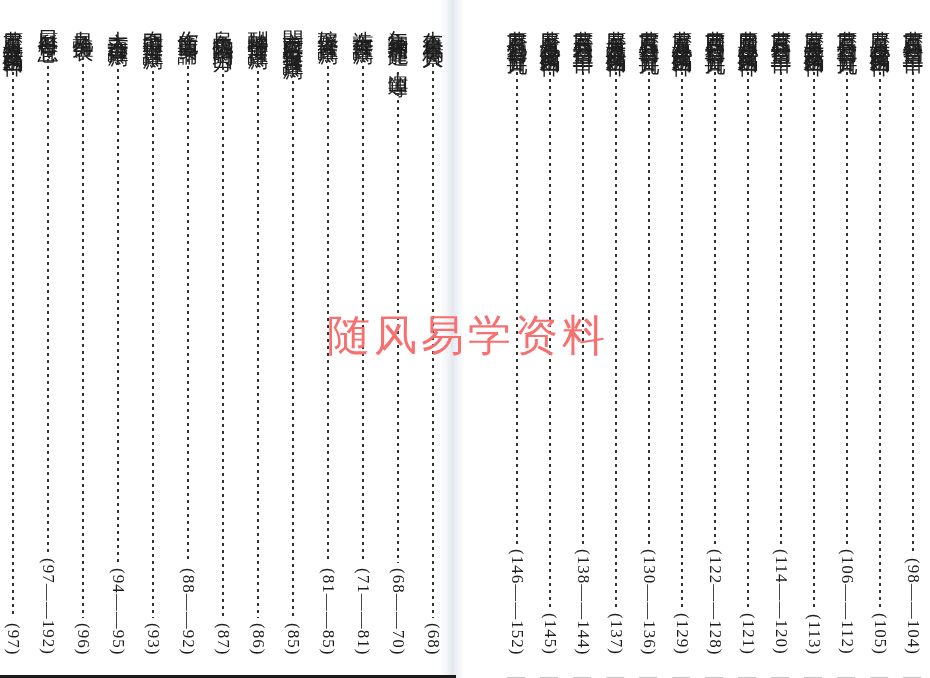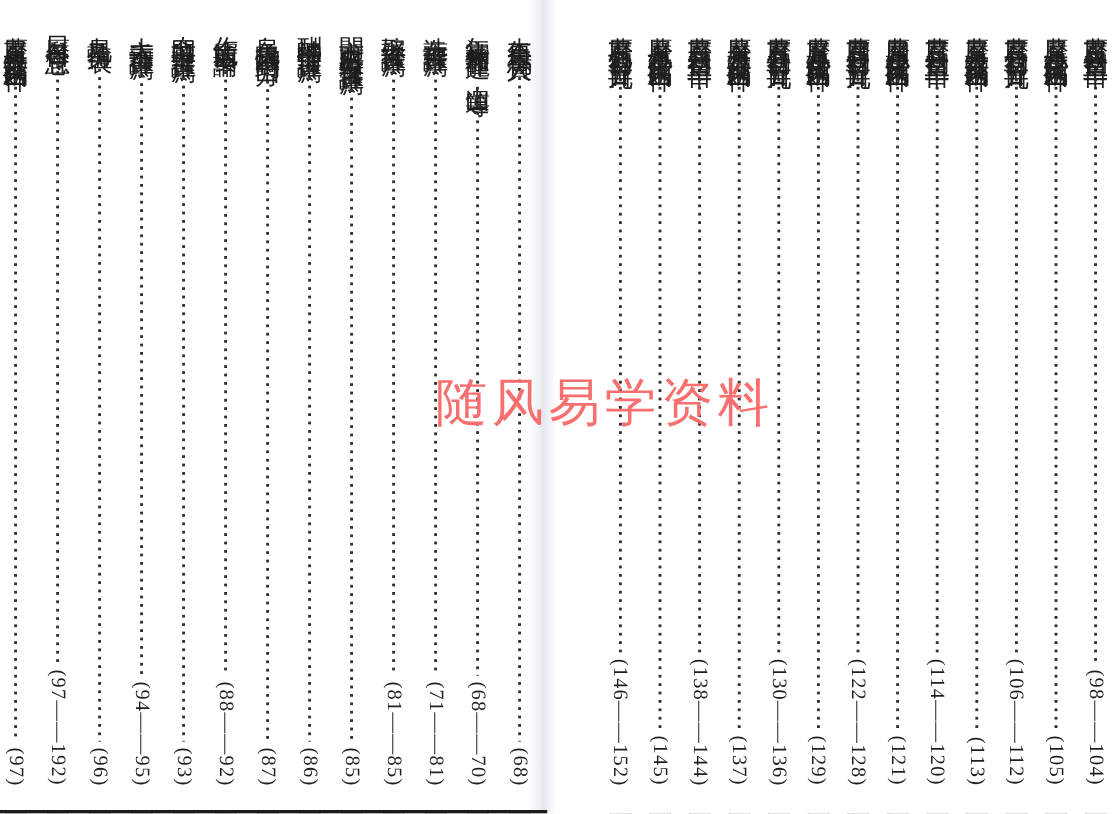--- a/index.html
+++ b/index.html
@@ -68,21 +68,20 @@
   .watermark {
     position: absolute;
     left: 327px;
     top: 307px;
     font-family: "Liberation Sans", "DejaVu Sans", sans-serif;
     font-size: 43px;
     letter-spacing: 4px;
     color: #f76f6f;
     white-space: nowrap;
     z-index: 5;
-    margin-left: 36px;
   }
   .page-bottom-edge {
     position: absolute;
     left: 0;
     bottom: 0;
     width: 456px;
     height: 3px;
     background: #1b1b1b;
   }
 </style>

